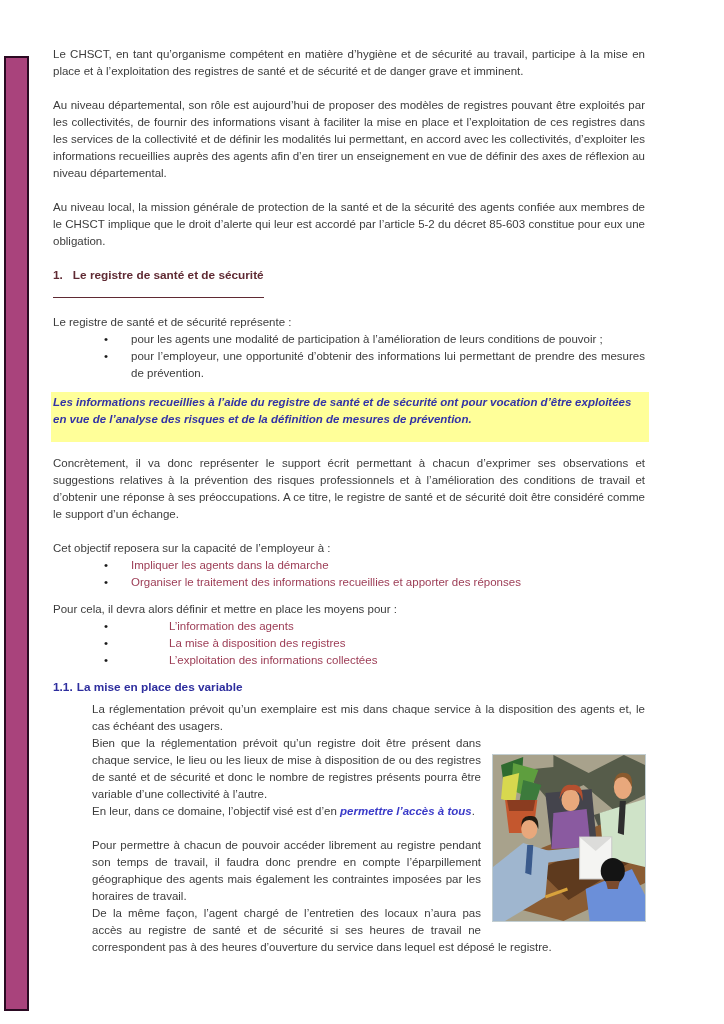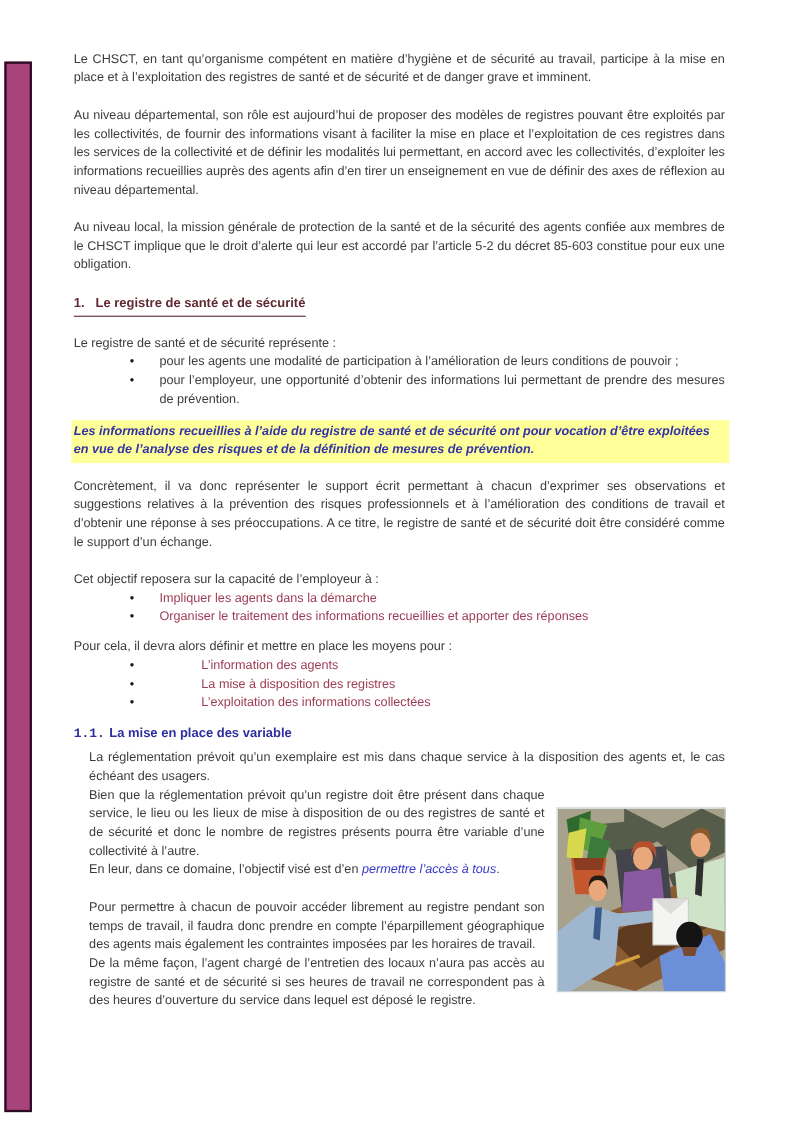--- a/index.html
+++ b/index.html
@@ -7,47 +7,47 @@
     width:724px;height:1024px;position:relative;overflow:hidden;
     background:#ffffff;
     font-family:"Liberation Sans", sans-serif;
     color:#3c3c3c;
   }
   .accent-bar{
     position:absolute;left:4px;top:56px;width:25px;height:955px;
     background:#a9437c;border:2px solid #2b0a22;box-sizing:border-box;
   }
   .content{
-    position:absolute;left:67px;top:46px;width:592px;
+    position:absolute;left:53px;top:46px;width:592px;
     font-size:11.5px;line-height:17px;
   }
   p{margin:0 0 17px 0;text-align:justify;}
   p.tight{margin:0;}
   .h1{
     display:inline-block;margin:0 0 16px 0;
     color:#5f2a33;font-weight:bold;font-size:11.8px;
-    border-bottom:1px solid currentColor;padding-bottom:3px;
+    border-bottom:1px solid currentColor;padding-bottom:13px;
   }
   .h1 .num{padding-right:10px;}
   .h2{
     margin:4px 0 5px 0;color:#2e2e9e;font-weight:bold;font-size:11.8px;
   }
-  .h2 .num{padding-right:4px;font-family:Liberation Mono, monospace;}
+  .h2 .num{padding-right:4px;}
   .bullet-list{margin:0 0 10px 0;}
   .bullet-row{display:flex;margin-left:51px;}
   .bullet-row .dot{flex:none;width:27px;color:#1a1a1a;}
   .bullet-row.wide .dot{width:65px;}
   .bullet-row .btxt{flex:1;text-align:justify;}
   .accent-text .btxt{color:#9c3c55;}
   .highlight{
     background:#ffff99;color:#3333a6;font-weight:bold;font-style:italic;
-    margin:0 -4px 13px -2px;padding:2px 4px 3px 2px;text-align:left;
+    margin:0 -4px 13px -2px;padding:2px 4px 14px 2px;text-align:left;
   }
-  .indent{margin-left:14px;}
-  .emph-blue{color:#3a3ac8;font-style:italic;font-weight:normal;}
+  .indent{margin-left:39px;}
+  .emph-blue{color:#3a3ac8;font-style:italic;font-weight:bold;}
   .img-float{
     float:right;width:152px;height:166px;
     margin:20px 0 8px 12px;
     outline:1px solid #c2ced2;
   }
   .img-float svg{display:block;width:100%;height:100%;}
 </style>
 </head>
 <body>
 

